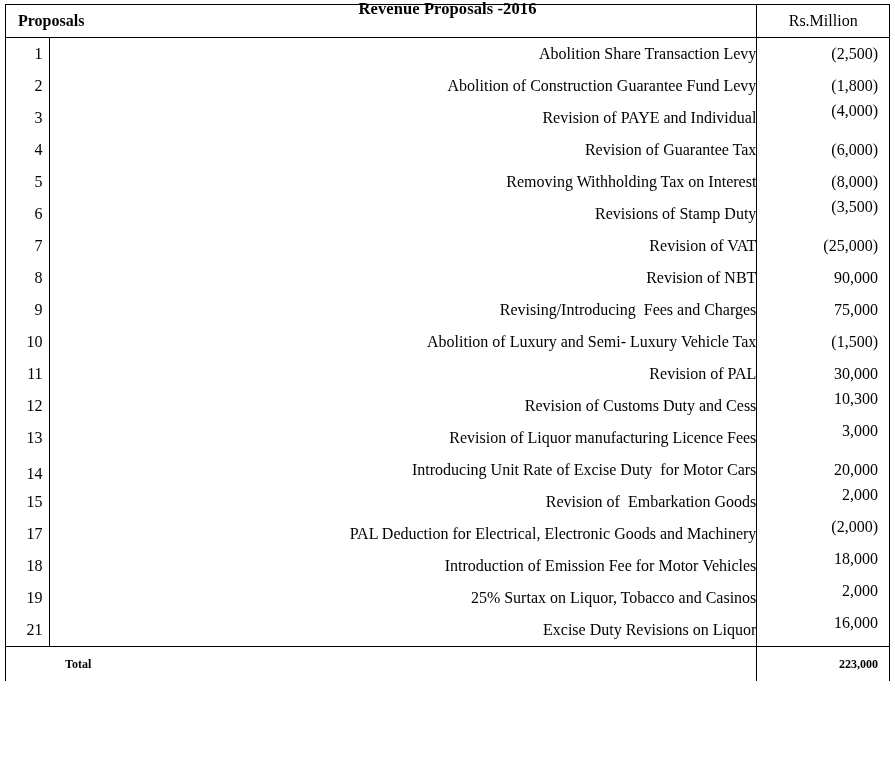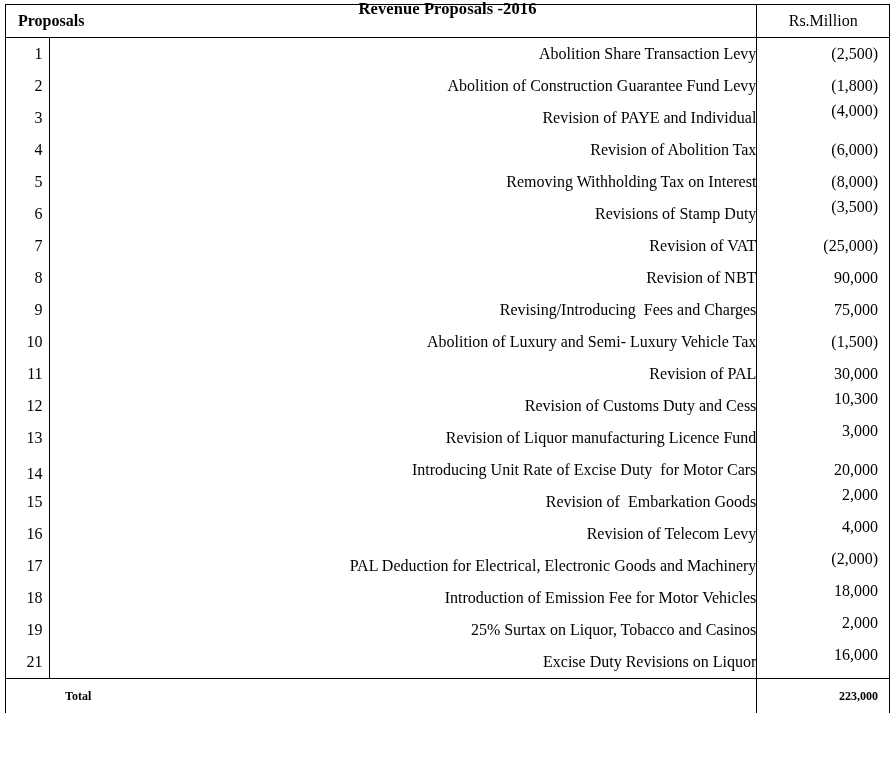--- a/index.html
+++ b/index.html
@@ -157,21 +157,21 @@
             <td class="cell-desc">Abolition of Construction Guarantee Fund Levy</td>
             <td class="cell-amount">(1,800)</td>
           </tr>
           <tr class="data-row">
             <td class="cell-num">3</td>
             <td class="cell-desc">Revision of PAYE and Individual</td>
             <td class="cell-amount"><span class="nudge-up">(4,000)</span></td>
           </tr>
           <tr class="data-row">
             <td class="cell-num">4</td>
-            <td class="cell-desc">Revision of Abolition Tax</td>
+            <td class="cell-desc">Revision of Guarantee Tax</td>
             <td class="cell-amount">(6,000)</td>
           </tr>
           <tr class="data-row">
             <td class="cell-num">5</td>
             <td class="cell-desc">Removing Withholding Tax on Interest</td>
             <td class="cell-amount">(8,000)</td>
           </tr>
           <tr class="data-row">
             <td class="cell-num">6</td>
             <td class="cell-desc">Revisions of Stamp Duty</td>
@@ -202,37 +202,32 @@
             <td class="cell-desc">Revision of PAL</td>
             <td class="cell-amount">30,000</td>
           </tr>
           <tr class="data-row">
             <td class="cell-num">12</td>
             <td class="cell-desc">Revision of Customs Duty and Cess</td>
             <td class="cell-amount"><span class="nudge-up">10,300</span></td>
           </tr>
           <tr class="data-row">
             <td class="cell-num">13</td>
-            <td class="cell-desc">Revision of Liquor manufacturing Licence Fund</td>
+            <td class="cell-desc">Revision of Liquor manufacturing Licence Fees</td>
             <td class="cell-amount"><span class="nudge-up">3,000</span></td>
           </tr>
           <tr class="data-row">
             <td class="cell-num"><span class="nudge-down">14</span></td>
             <td class="cell-desc">Introducing Unit Rate of Excise Duty  for Motor Cars</td>
             <td class="cell-amount">20,000</td>
           </tr>
           <tr class="data-row">
             <td class="cell-num">15</td>
             <td class="cell-desc">Revision of  Embarkation Goods</td>
             <td class="cell-amount"><span class="nudge-up">2,000</span></td>
-          </tr>
-          <tr class="data-row">
-            <td class="cell-num">16</td>
-            <td class="cell-desc">Revision of Telecom Levy</td>
-            <td class="cell-amount"><span class="nudge-up">4,000</span></td>
           </tr>
           <tr class="data-row">
             <td class="cell-num">17</td>
             <td class="cell-desc">PAL Deduction for Electrical, Electronic Goods and Machinery</td>
             <td class="cell-amount"><span class="nudge-up">(2,000)</span></td>
           </tr>
           <tr class="data-row">
             <td class="cell-num">18</td>
             <td class="cell-desc">Introduction of Emission Fee for Motor Vehicles</td>
             <td class="cell-amount"><span class="nudge-up">18,000</span></td>

